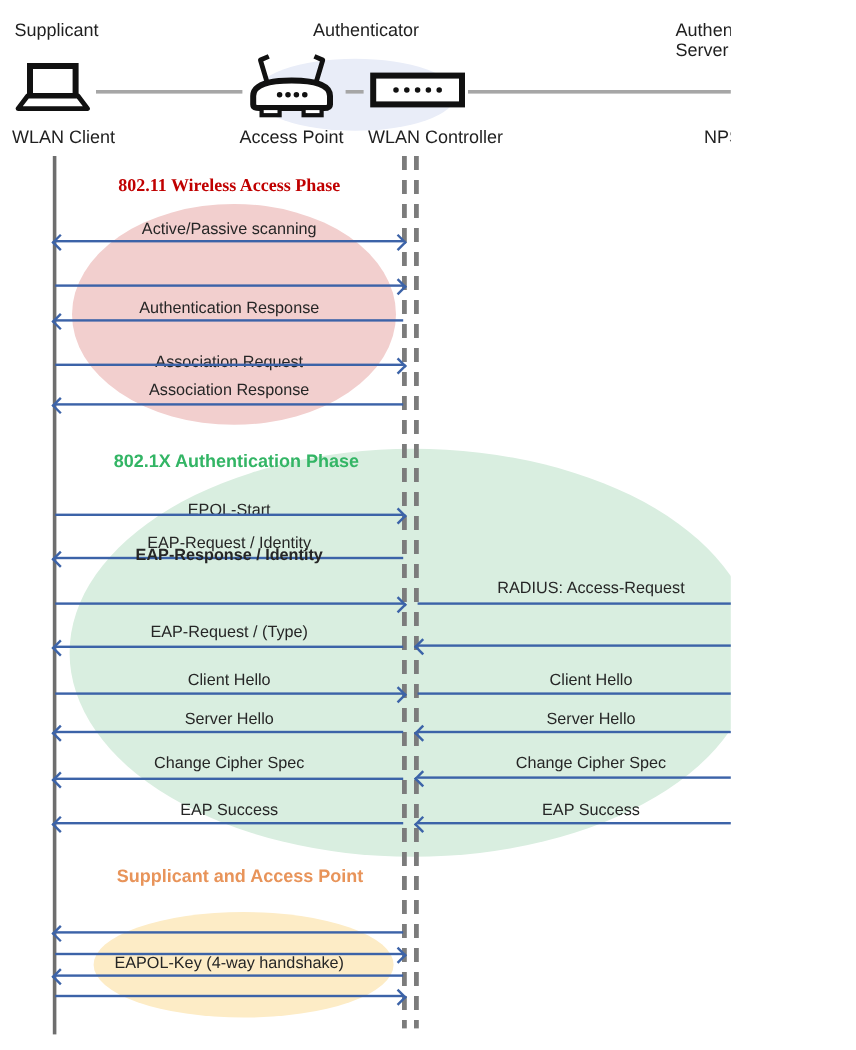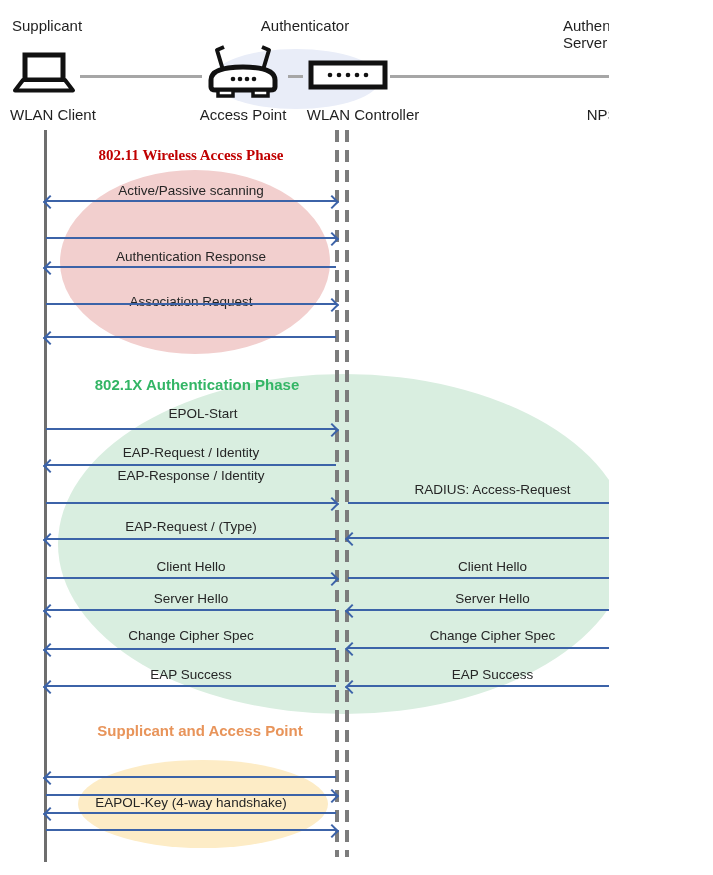--- a/index.html
+++ b/index.html
@@ -113,29 +113,30 @@
   <div class="arrow both col-l" style="top:200px;"></div>
 
   <div class="arrow right col-l" style="top:237px;"></div>
 
   <div class="lbl tbox-l" style="top:249px;">Authentication Response</div>
   <div class="arrow left col-l" style="top:266px;"></div>
 
   <div class="lbl tbox-l" style="top:294px;">Association Request</div>
   <div class="arrow right col-l" style="top:303px;"></div>
 
+  <div class="lbl tbox-l" style="top:317px;">Association Response</div>
   <div class="arrow left col-l" style="top:336px;"></div>
 
-  <div class="lbl tbox-l" style="top:406px;padding-left:12px;">EPOL-Start</div>
+  <div class="lbl tbox-l" style="top:417px;">EPOL-Start</div>
   <div class="arrow right col-l" style="top:428px;"></div>
 
   <div class="lbl tbox-l" style="top:445px;">EAP-Request / Identity</div>
   <div class="arrow left col-l" style="top:464px;"></div>
 
-  <div class="lbl tbox-l" style="top:468px;">EAP-Response / Identity</div>
+  <div class="lbl tbox-l" style="top:455px;font-weight:bold;">EAP-Response / Identity</div>
   <div class="arrow right col-l" style="top:502px;"></div>
 
   <div class="lbl tbox-l" style="top:519px;">EAP-Request / (Type)</div>
   <div class="arrow left col-l" style="top:538px;"></div>
 
   <div class="lbl tbox-l" style="top:559px;">Client Hello</div>
   <div class="arrow right col-l" style="top:577px;"></div>
 
   <div class="lbl tbox-l" style="top:591px;">Server Hello</div>
   <div class="arrow left col-l" style="top:609px;"></div>

